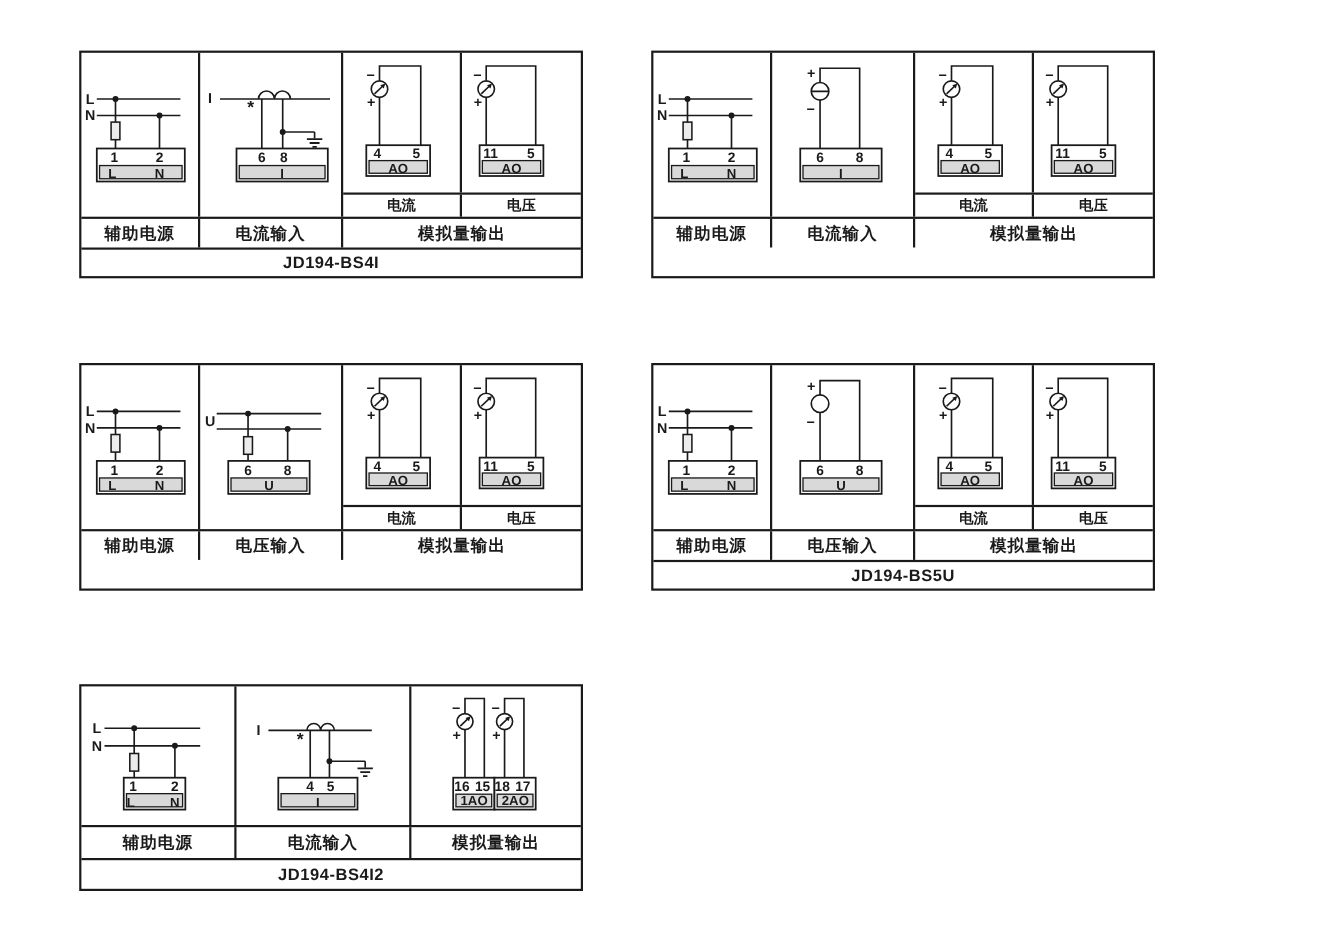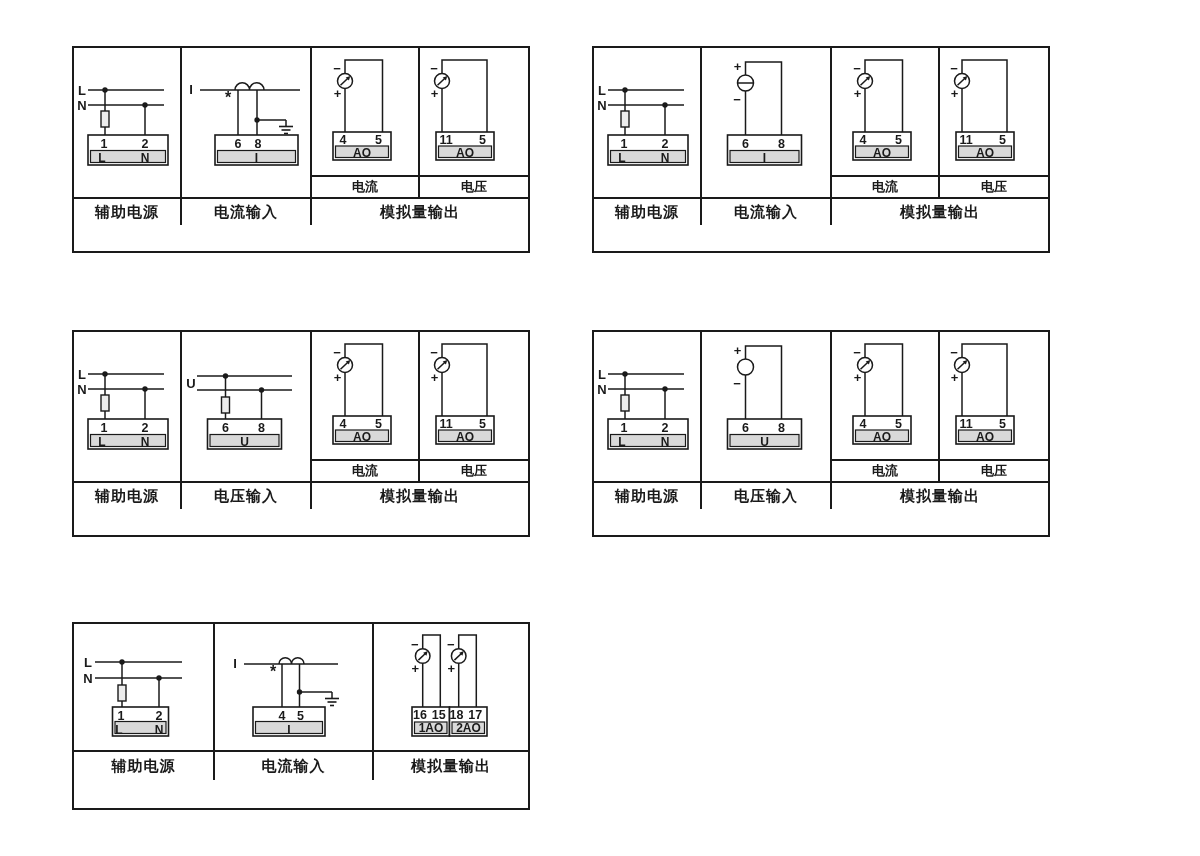--- a/index.html
+++ b/index.html
@@ -122,20 +122,21 @@
             <div class="sub br">电流</div>
             <div class="sub" style="width:108px;">电压</div>
           </div>
         </div>
       </div>
       <div class="rowB">
         <div class="sec br" style="width:108px;">辅助电源</div>
         <div class="sec br" style="width:130px;">电流输入</div>
         <div class="sec" style="width:216px;">模拟量输出</div>
       </div>
+      <div class="rowC">JD194-BS4I</div>
     </div>
     <div class="panel p4" style="left:592px;top:46px;width:458px;height:207px;">
       <div class="rowA">
         <div class="cell br" style="width:108px;">
           <svg width="106" height="149" viewBox="0 0 106 149">
             <path d="M14,42 H90" fill="none" stroke="#1a1a1a" stroke-width="1.5"></path>
             <path d="M14,57 H90" fill="none" stroke="#1a1a1a" stroke-width="1.5"></path>
             <text x="8" y="46.5" font-size="13" text-anchor="middle">L</text>
             <text x="8" y="61.5" font-size="13" text-anchor="middle">N</text>
             <circle cx="31" cy="42" r="2.7" fill="#1a1a1a"></circle>
@@ -388,20 +389,21 @@
             <div class="sub br">电流</div>
             <div class="sub" style="width:108px;">电压</div>
           </div>
         </div>
       </div>
       <div class="rowB">
         <div class="sec br" style="width:108px;">辅助电源</div>
         <div class="sec br" style="width:130px;">电压输入</div>
         <div class="sec" style="width:216px;">模拟量输出</div>
       </div>
+      <div class="rowC">JD194-BS5U</div>
     </div>
     <div class="panel p3" style="left:72px;top:622px;width:458px;height:188px;">
       <div class="rowA">
         <div class="cell br" style="width:141px;">
           <svg width="139" height="126" viewBox="0 0 139 126">
             <path d="M21,38 H108" fill="none" stroke="#1a1a1a" stroke-width="1.5"></path>
             <path d="M21,54 H108" fill="none" stroke="#1a1a1a" stroke-width="1.5"></path>
             <text x="14" y="42.5" font-size="13" text-anchor="middle">L</text>
             <text x="14" y="58.5" font-size="13" text-anchor="middle">N</text>
             <circle cx="48" cy="38" r="2.7" fill="#1a1a1a"></circle>
@@ -471,14 +473,15 @@
             <text x="101.3" y="95" font-size="12.5" text-anchor="middle">17</text>
             <text x="94.5" y="108" font-size="12" text-anchor="middle">2AO</text>
           </svg>
         </div>
       </div>
       <div class="rowB">
         <div class="sec br" style="width:141px;">辅助电源</div>
         <div class="sec br" style="width:159px;">电流输入</div>
         <div class="sec" style="width:154px;">模拟量输出</div>
       </div>
+      <div class="rowC">JD194-BS4I2</div>
     </div>
   </div>
 
 </body></html>

